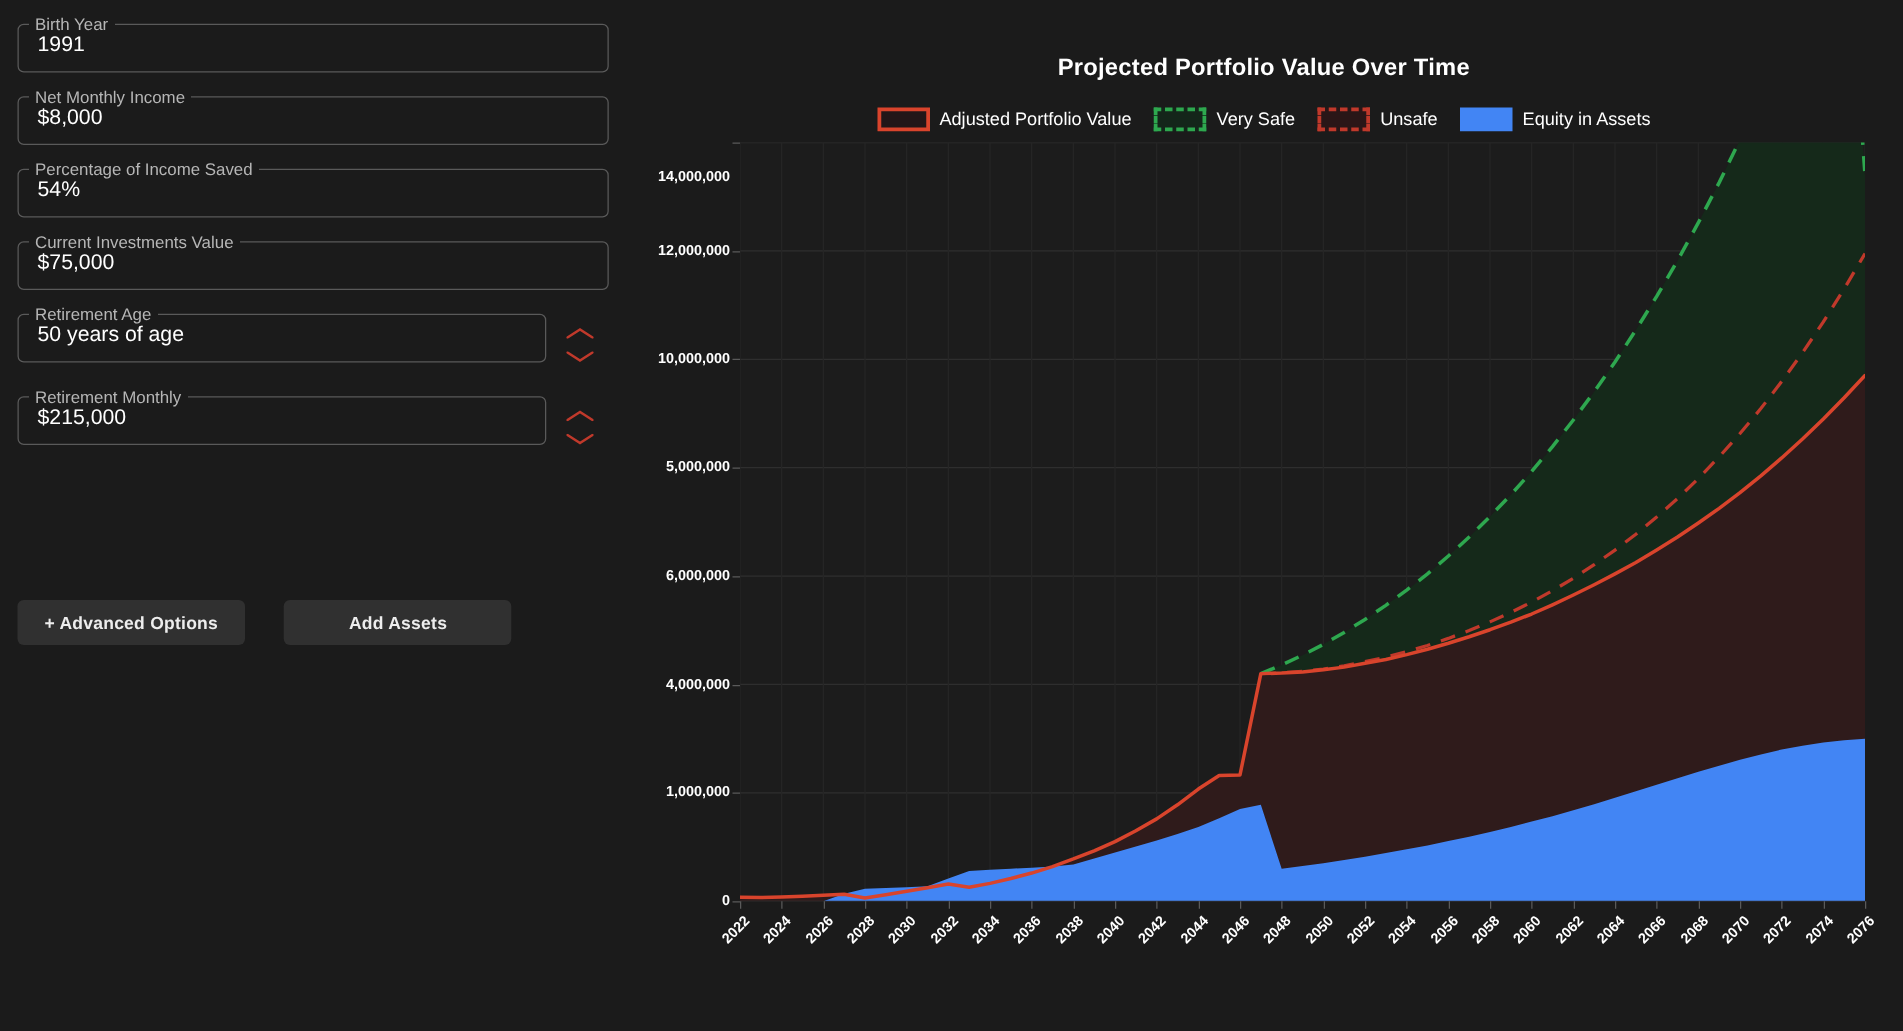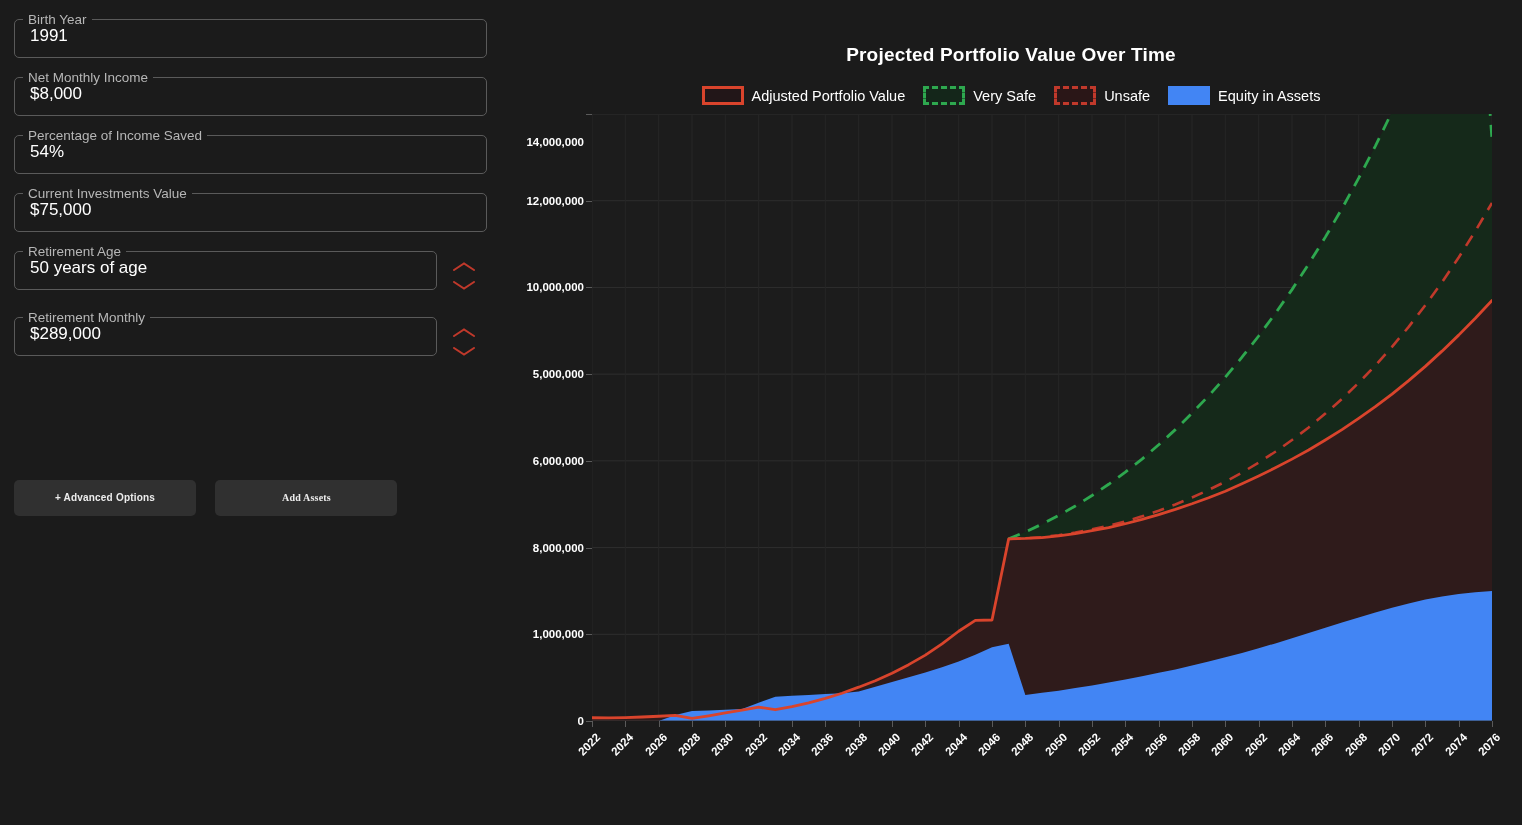--- a/index.html
+++ b/index.html
@@ -67,31 +67,31 @@
 
   
   #button-area{position:absolute;left:14px;top:480px;width:470px;}
   .btn{
     display:inline-block;
     background:#303030;
     color:#ededed;
     border:0;border-radius:5px;
     font-family:"Liberation Sans", sans-serif;
     font-weight:bold;
-    font-size:10px;
+    font-size:14px;
     letter-spacing:.2px;
     height:36px;
     line-height:36px;
     text-align:center;
     cursor:pointer;
     padding:0 12px;
     box-sizing:border-box;
   }
   .btn.w1{width:182px;}
-  .btn.w2{width:182px;margin-left:15px;font-family:Liberation Serif, serif;}
+  .btn.w2{width:182px;margin-left:27px;}
   .btn-row2{margin-top:14px;}
 
   
   #chart-panel{
     position:absolute;left:500px;top:0;width:1022px;height:825px;
   }
   #chart-title{
     position:absolute;left:0;right:0;top:44px;
     text-align:center;
     font-size:19px;font-weight:bold;color:#ffffff;
@@ -191,21 +191,21 @@
         <span class="chev">
           <svg width="22" height="9" viewBox="0 0 22 9">
               <path d="M1 1 L11 7.5 L21 1" fill="none" stroke="#c0392b" stroke-width="2" stroke-linecap="round"></path>
             </svg>
         </span>
       </div>
     </div>
 
     <div class="field-row">
       <div class="field fn">
-        <div class="ctl">$289,000</div>
+        <div class="ctl">$215,000</div>
         <fieldset>
           <legend>Retirement Monthly</legend>
         </fieldset>
       </div>
       <div class="spinner">
         <span class="chev">
           <svg width="22" height="9" viewBox="0 0 22 9">
               <path d="M1 8 L11 1.5 L21 8" fill="none" stroke="#c0392b" stroke-width="2" stroke-linecap="round"></path>
             </svg>
         </span>
@@ -293,21 +293,21 @@
           <path d="M0.00 603.75 L16.67 603.97 L33.33 603.62 L50.00 603.01 L66.67 602.23 L83.33 601.36 L100.00 604.40 L116.67 601.80 L133.33 598.98 L150.00 596.16 L166.67 593.13 L183.33 595.73 L200.00 592.69 L216.67 588.79 L233.33 584.45 L250.00 579.25 L266.67 573.18 L283.33 566.68 L300.00 559.31 L316.67 550.64 L333.33 541.10 L350.00 529.82 L366.67 517.25 L383.33 506.41 L400.00 505.98 L416.67 424.90 L433.33 424.47 L450.00 423.60 L466.67 421.87 L483.33 419.70 L500.00 416.66 L516.67 413.63 L533.33 409.73 L550.00 405.39 L566.67 400.62 L583.33 395.42 L600.00 389.78 L616.67 383.71 L633.33 377.21 L650.00 369.84 L666.67 362.03 L683.33 353.79 L700.00 345.12 L716.67 336.02 L733.33 326.05 L750.00 315.64 L766.67 304.37 L783.33 292.66 L800.00 280.09 L816.67 266.65 L833.33 252.34 L850.00 237.16 L866.67 221.12 L883.33 204.21 L900.00 186.44" fill="none" stroke="#d9442c" stroke-width="2.8" stroke-linejoin="round" stroke-linecap="round"></path>
           <line x1="0" y1="607" x2="900" y2="607" stroke="#3a3a3a" stroke-width="1"></line>
         </svg>
     </div>
 
     <div id="ylabels">
         <div class="ylab" style="top: 721px; right: 938px;">0</div>
         <div style="position: absolute; width: 6px; height: 1px; background: rgb(90, 90, 90); left: 86px; top: 721px;"></div>
         <div class="ylab" style="top: 634.286px; right: 938px;">1,000,000</div>
         <div style="position: absolute; width: 6px; height: 1px; background: rgb(90, 90, 90); left: 86px; top: 634.286px;"></div>
-        <div class="ylab" style="top: 547.571px; right: 938px;">8,000,000</div>
+        <div class="ylab" style="top: 547.571px; right: 938px;">4,000,000</div>
         <div style="position: absolute; width: 6px; height: 1px; background: rgb(90, 90, 90); left: 86px; top: 547.571px;"></div>
         <div class="ylab" style="top: 460.857px; right: 938px;">6,000,000</div>
         <div style="position: absolute; width: 6px; height: 1px; background: rgb(90, 90, 90); left: 86px; top: 460.857px;"></div>
         <div class="ylab" style="top: 374.143px; right: 938px;">5,000,000</div>
         <div style="position: absolute; width: 6px; height: 1px; background: rgb(90, 90, 90); left: 86px; top: 374.143px;"></div>
         <div class="ylab" style="top: 287.429px; right: 938px;">10,000,000</div>
         <div style="position: absolute; width: 6px; height: 1px; background: rgb(90, 90, 90); left: 86px; top: 287.429px;"></div>
         <div class="ylab" style="top: 200.714px; right: 938px;">12,000,000</div>
         <div style="position: absolute; width: 6px; height: 1px; background: rgb(90, 90, 90); left: 86px; top: 200.714px;"></div>
         <div class="ylab" style="top: 114px; right: 938px; margin-top: 28px;">14,000,000</div>

